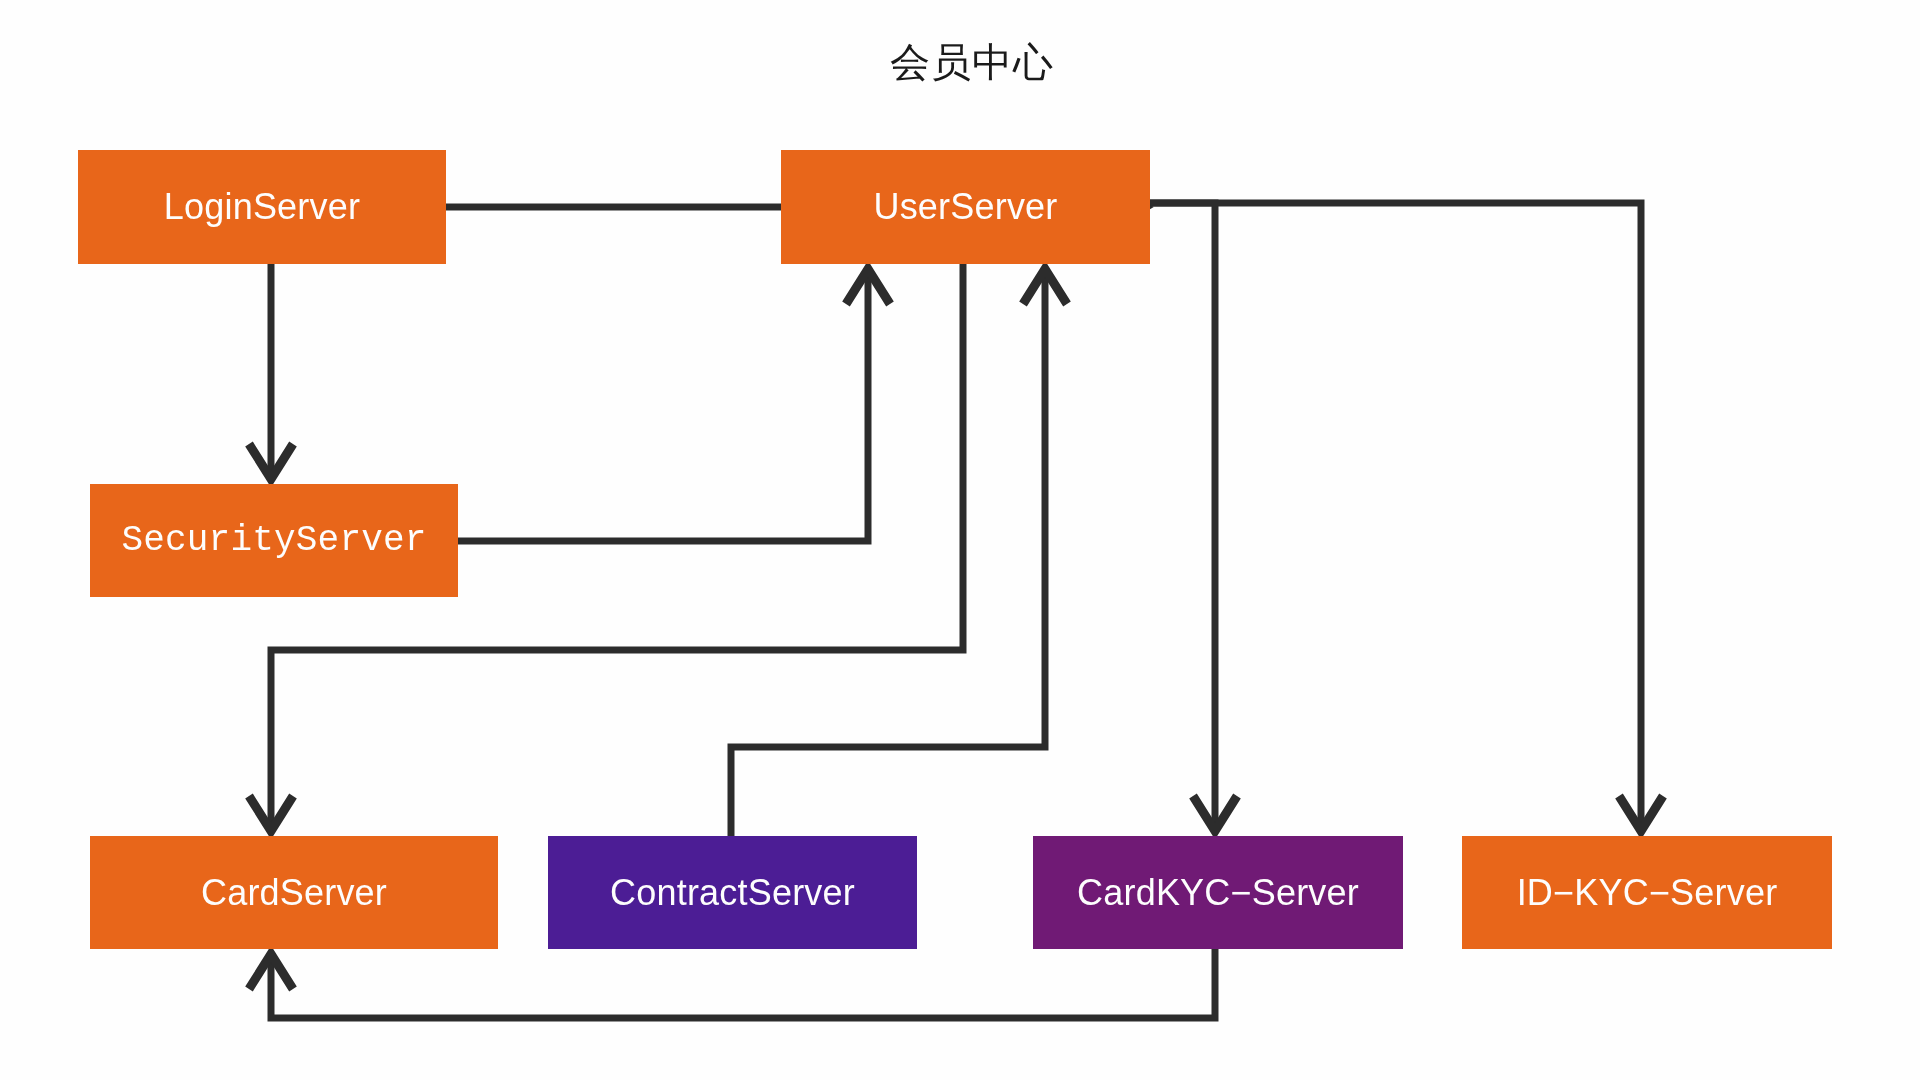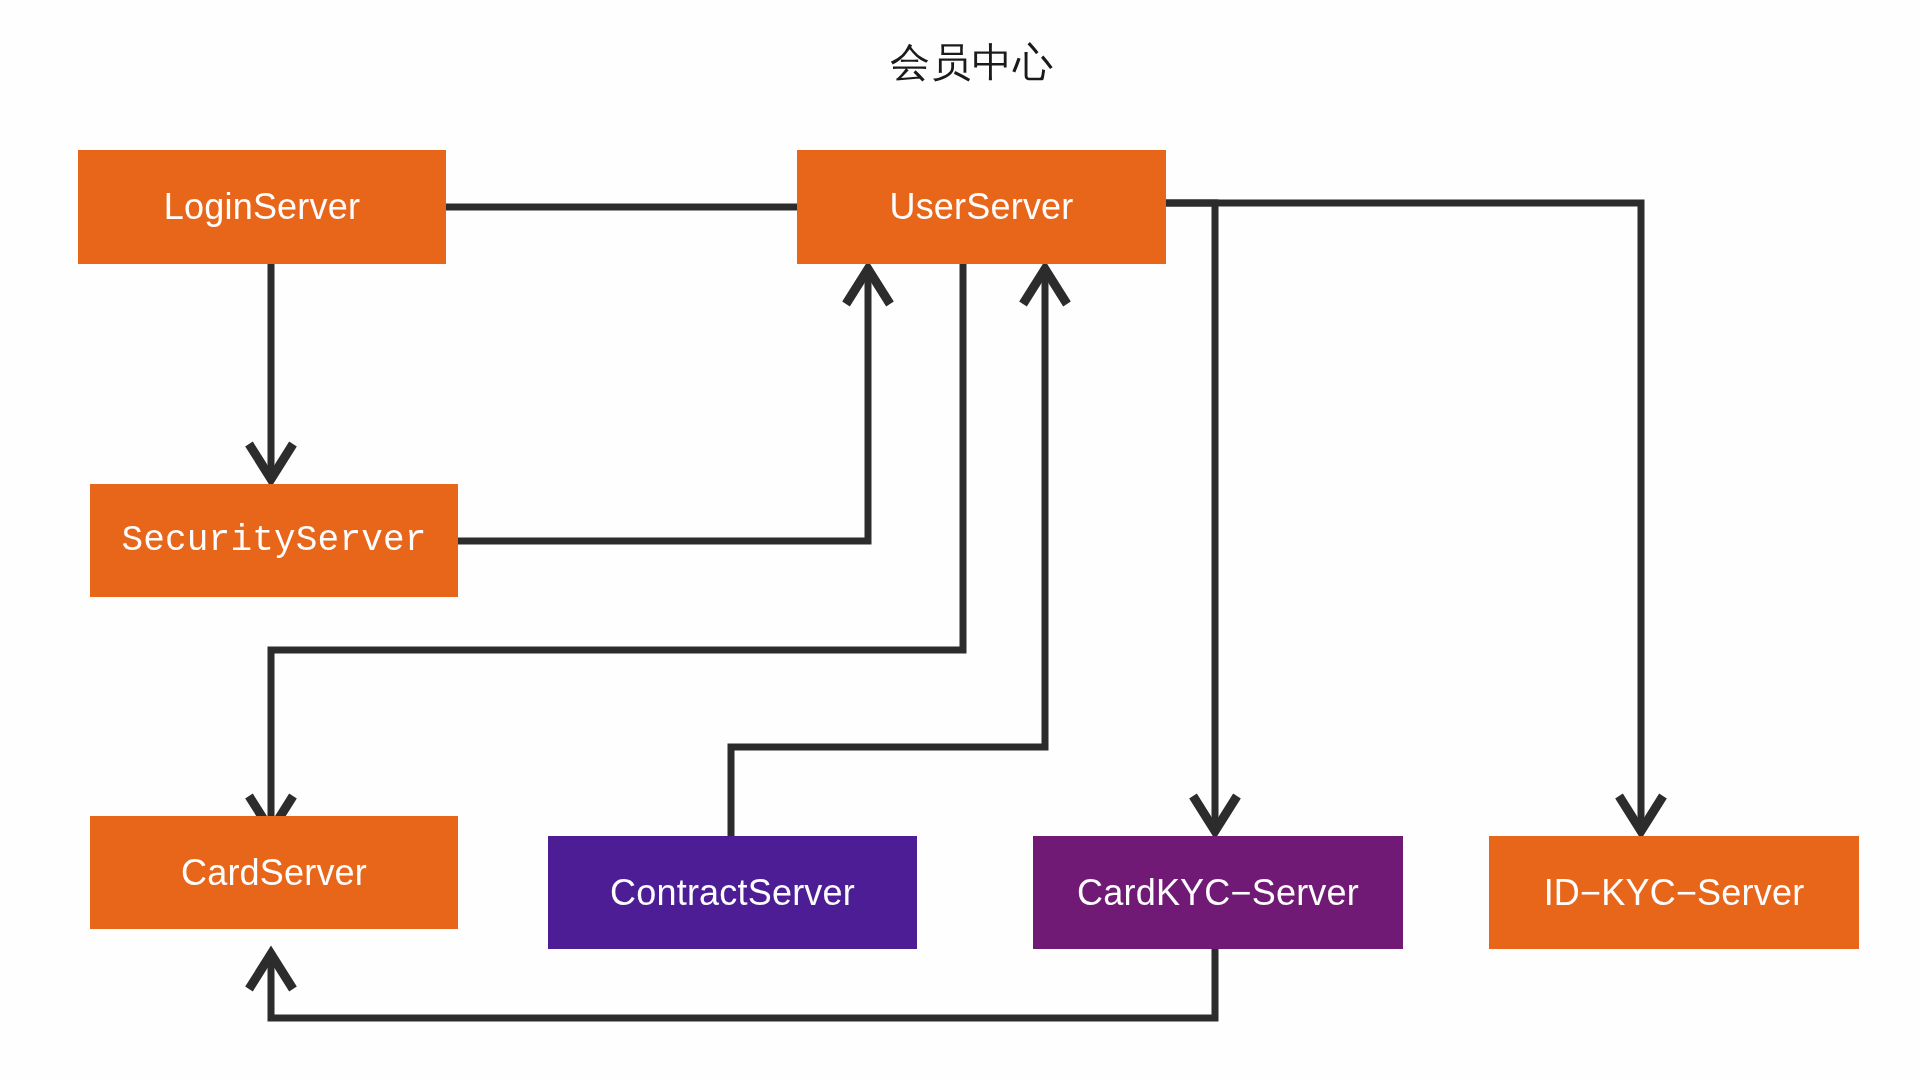--- a/index.html
+++ b/index.html
@@ -98,33 +98,33 @@
         <path d="M 1193 796 L 1215 831 L 1237 796" class="arrow-head" stroke="#2c2c2c"></path>
         <path d="M 1619 796 L 1641 831 L 1663 796" class="arrow-head" stroke="#2c2c2c"></path>
         <path d="M 249 989 L 271 954 L 293 989" class="arrow-head" stroke="#2c2c2c"></path>
       </g>
   </svg>
 
   <div id="nodes-layer">
       <div class="node" style="left: 78px; top: 150px; width: 368px; height: 114px; background: rgb(232, 102, 26); color: rgb(253, 253, 253);">
         <span>LoginServer</span>
       </div>
-      <div class="node" style="left: 781px; top: 150px; width: 369px; height: 114px; background: rgb(232, 102, 26); color: rgb(253, 253, 253); margin-left: 16px;">
+      <div class="node" style="left: 781px; top: 150px; width: 369px; height: 114px; background: rgb(232, 102, 26); color: rgb(253, 253, 253);">
         <span>UserServer</span>
       </div>
       <div class="node" style="left: 90px; top: 484px; width: 368px; height: 113px; background: rgb(232, 102, 26); color: rgb(253, 253, 253); font-family: Liberation Mono, monospace;">
         <span>SecurityServer</span>
       </div>
-      <div class="node" style="left: 90px; top: 816px; width: 368px; height: 113px; background: rgb(232, 102, 26); color: rgb(253, 253, 253);">
+      <div class="node" style="left: 90px; top: 836px; width: 408px; height: 113px; background: rgb(232, 102, 26); color: rgb(253, 253, 253);">
         <span>CardServer</span>
       </div>
       <div class="node" style="left: 548px; top: 836px; width: 369px; height: 113px; background: #4c1d95; color: rgb(253, 253, 253);">
         <span>ContractServer</span>
       </div>
       <div class="node" style="left: 1033px; top: 836px; width: 370px; height: 113px; background: #701a75; color: rgb(253, 253, 253);">
         <span>CardKYC−Server</span>
       </div>
-      <div class="node" style="left: 1462px; top: 836px; width: 370px; height: 113px; background: rgb(232, 102, 26); color: rgb(253, 253, 253); margin-left: 27px;">
+      <div class="node" style="left: 1462px; top: 836px; width: 370px; height: 113px; background: rgb(232, 102, 26); color: rgb(253, 253, 253);">
         <span>ID−KYC−Server</span>
       </div>
     </div>
 
 </div>
 
 </body></html>

